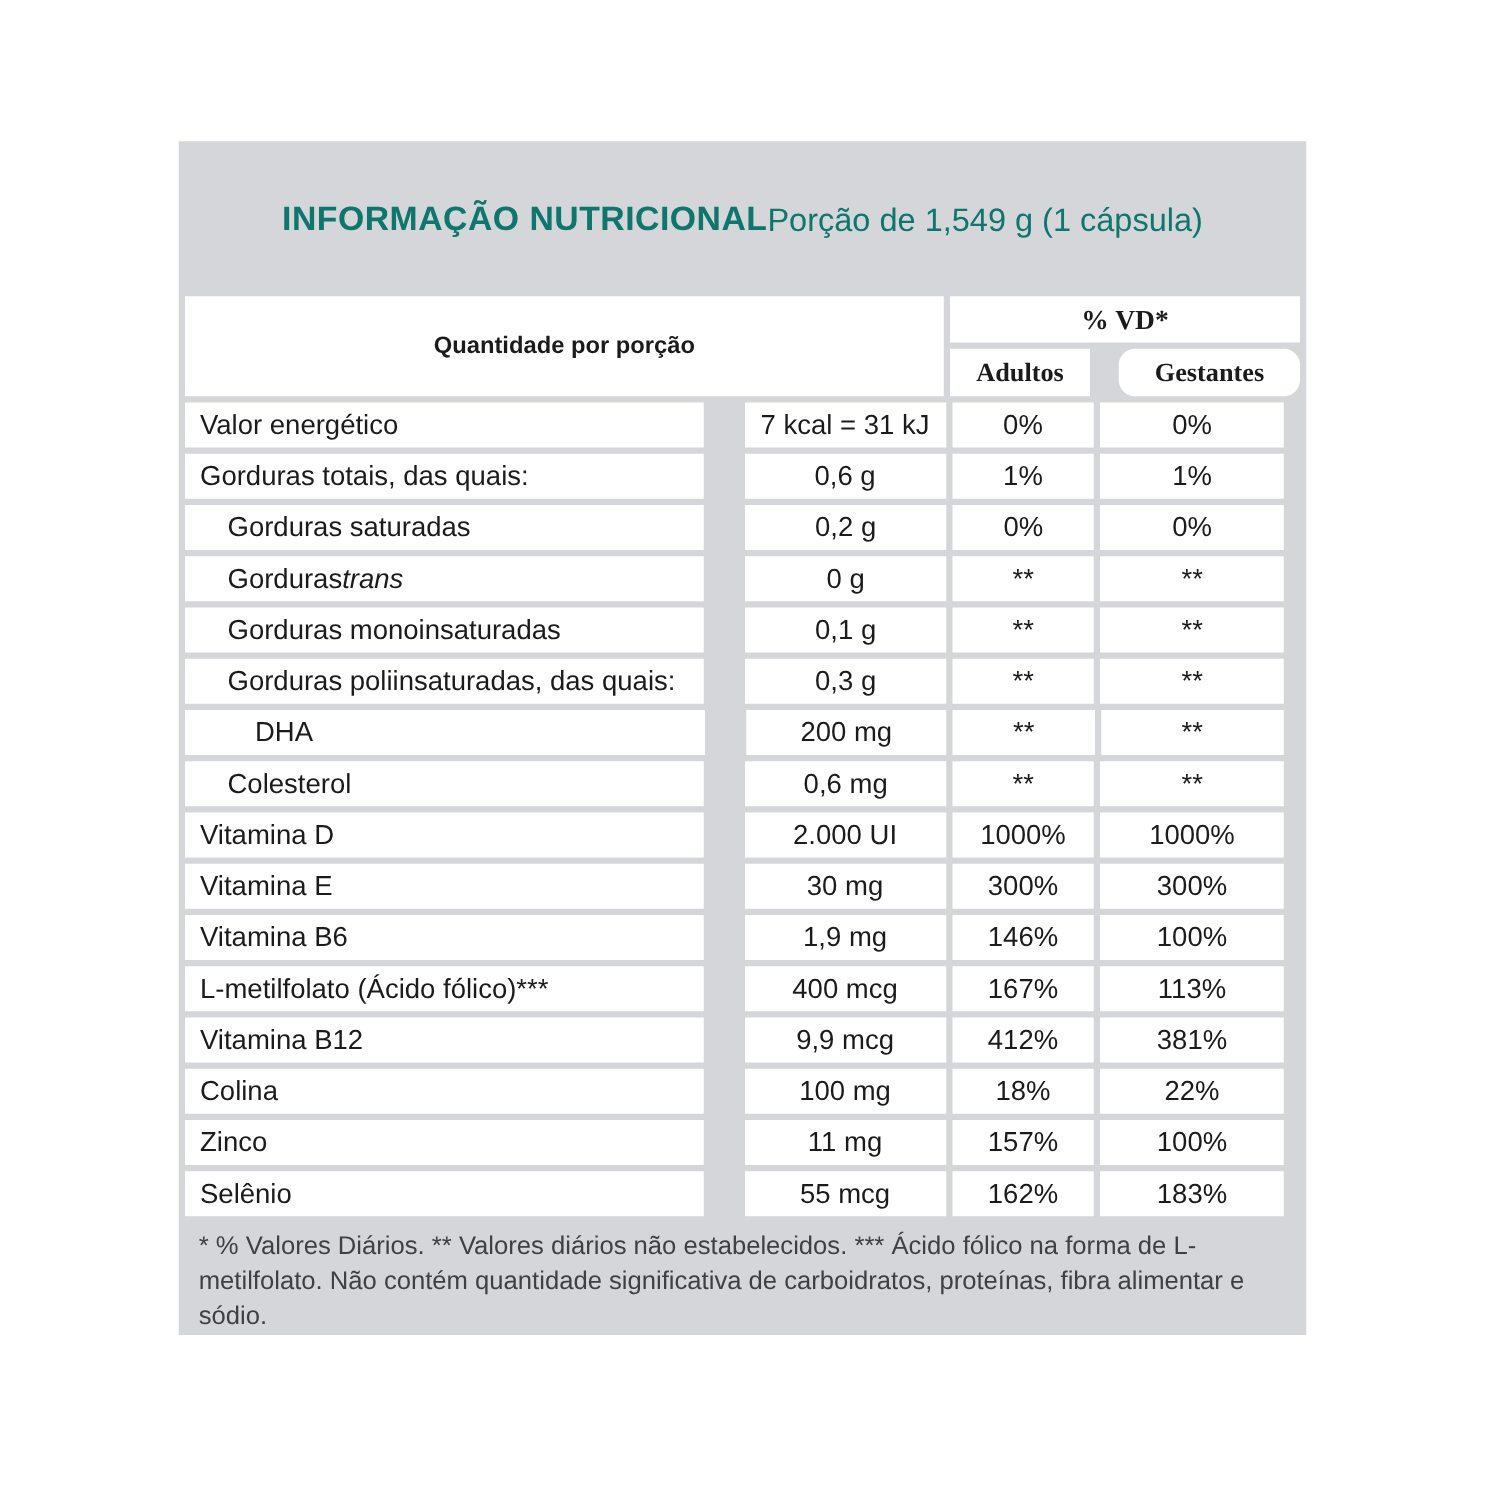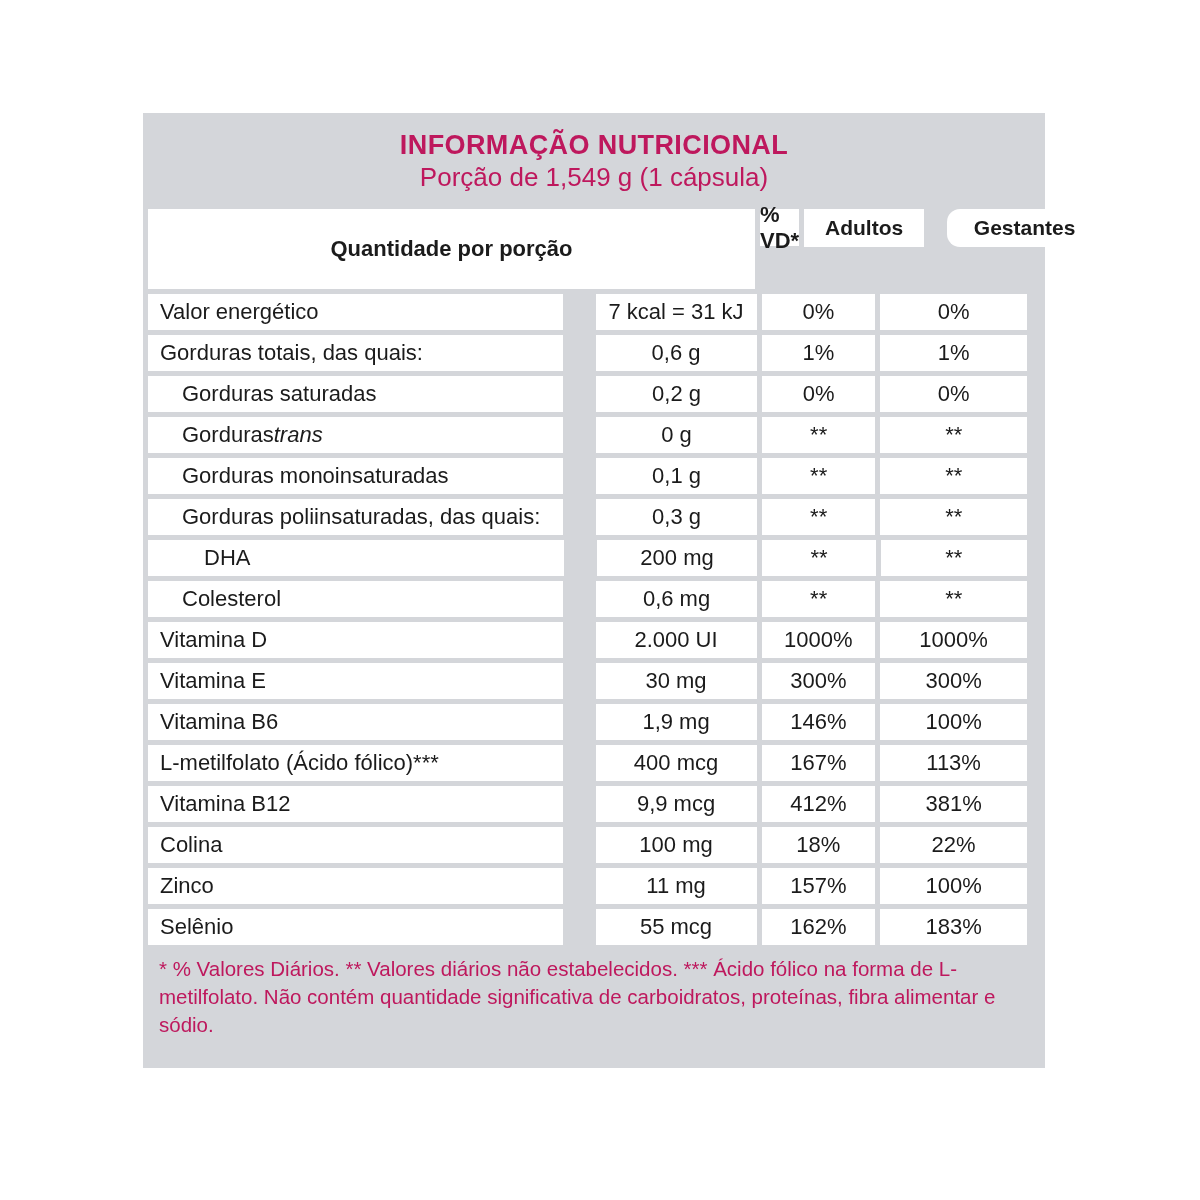--- a/index.html
+++ b/index.html
@@ -26,26 +26,25 @@
     top: 113px;
     width: 902px;
     height: 955px;
     background: #d4d6da;
     box-sizing: border-box;
     padding: 0;
   }
 
   
   .title-block {
-    height: 96px;
-    display: flex;
-    flex-direction: column;
+    height: 124px;
+    display: flex;
     align-items: center;
     justify-content: center;
-    color: #be185d;
+    color: #0f766e;
   }
   .title-main {
     font-size: 27px;
     font-weight: bold;
     letter-spacing: 0.4px;
     line-height: 1.12;
   }
   .title-sub {
     font-size: 26px;
     font-weight: normal;
@@ -66,28 +65,29 @@
   .head-wrap {
     display: flex;
     align-items: stretch;
     height: 80px;
     padding: 0 5px;
     gap: 5px;
   }
   .head-left {
     width: 612px;
     justify-content: center;
-    font-size: 22px;
+    font-size: 19px;
     font-weight: bold;
   }
   .head-right {
     width: 280px;
     display: flex;
-    flex-direction: row;
-    gap: 5px;
+    flex-direction: column;
+    gap: 5px;
+    font-family: Liberation Serif, serif;
   }
   .head-vd {
     height: 37px;
     justify-content: center;
     font-size: 22px;
     font-weight: bold;
   }
   .head-sub-row {
     display: flex;
     gap: 23px;
@@ -132,21 +132,21 @@
   }
   .c-vd.adultos { width: 120px; }
   .c-vd.gestantes { width: 155px; }
   .ital { font-style: italic; }
 
   
   .footnote {
     padding: 10px 16px 0 16px;
     font-size: 20.5px;
     line-height: 1.36;
-    color: #be185d;
+    color: #404040;
     text-align: left;
   }
 </style>
 </head>
 <body>
 
 <div id="stage">
 
   <div class="nut-table">
 

